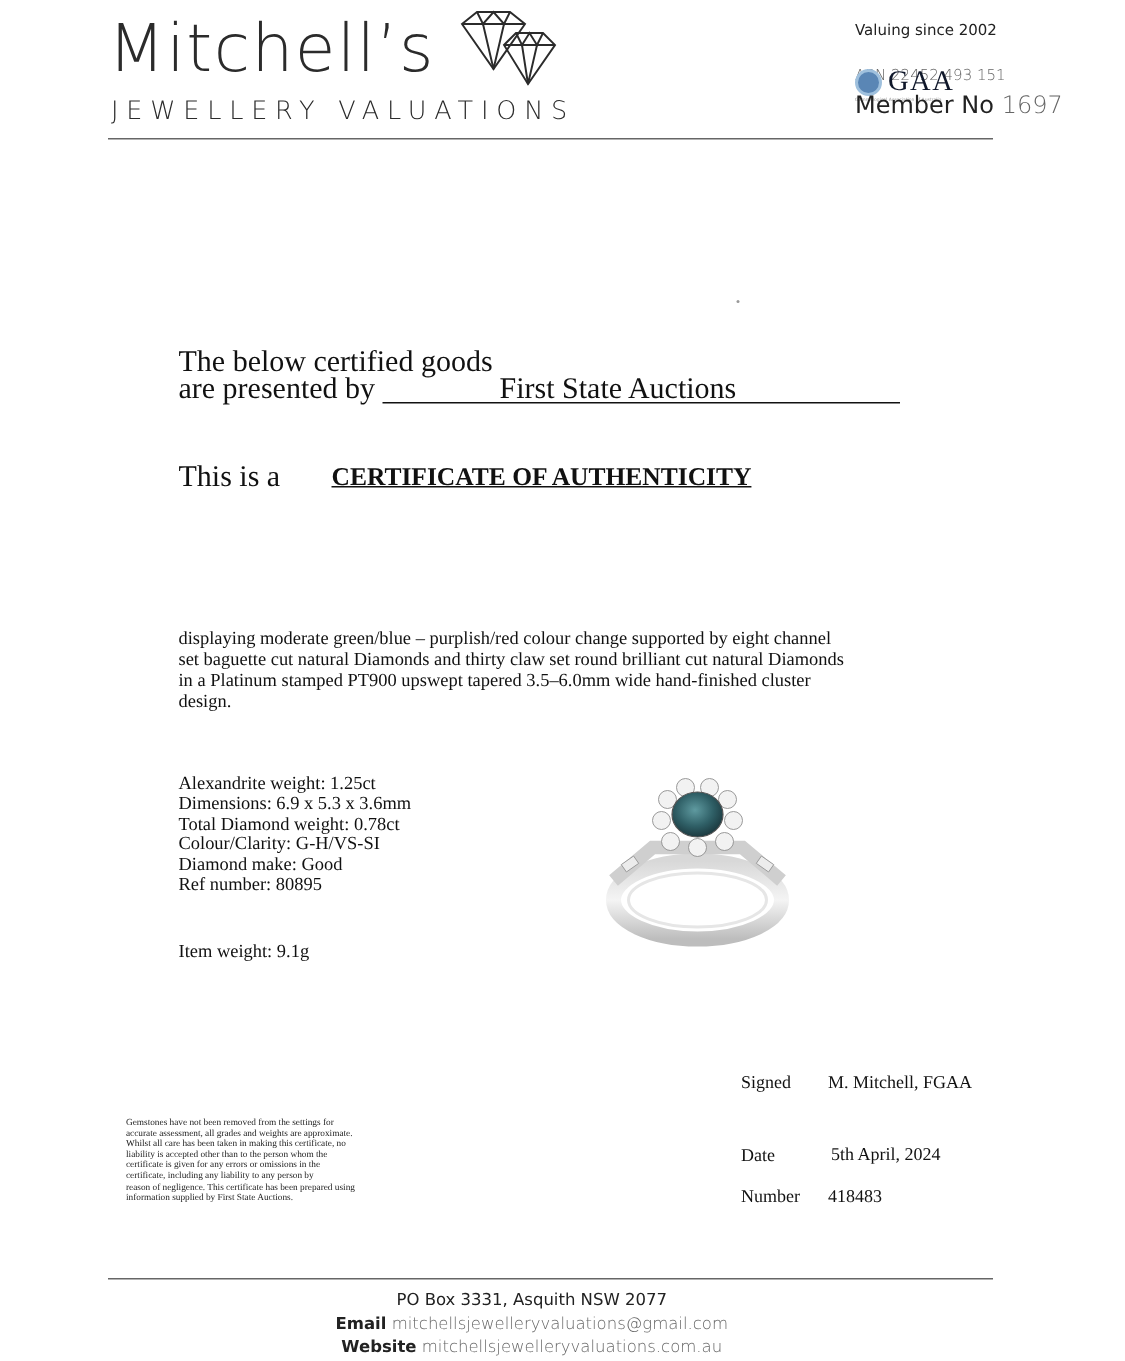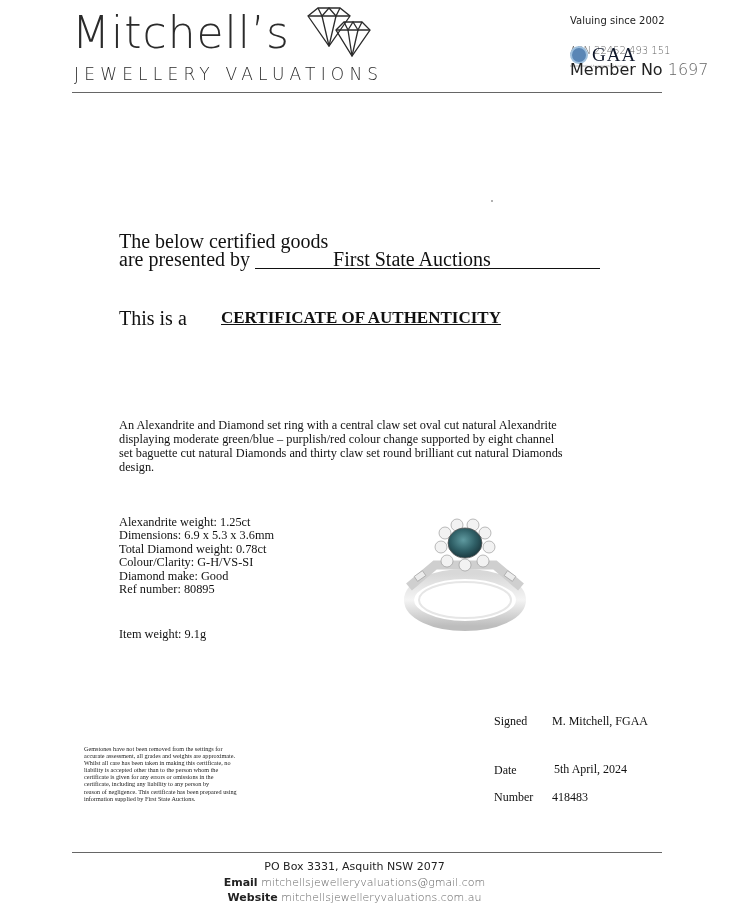--- a/index.html
+++ b/index.html
@@ -69,23 +69,23 @@
 <div class="abs t16" style="left:119px; top:232px;">The below  certified goods</div>
 <div class="abs t16" style="left:119px; top:250px; white-space:nowrap;">
   <span>are presented by</span>
   <span class="presented-line">First State Auctions</span>
 </div>
 
 <div class="abs t16" style="left:119px; top:309px;">This is a</div>
 <div class="abs cert-title" style="left:221px; top:308px;">CERTIFICATE OF AUTHENTICITY</div>
 
 <div class="abs desc">
-  <div>An Alexandrite and Diamond set ring with a central claw set oval cut natural Alexandrite</div>
   <div>displaying moderate green/blue – purplish/red colour change supported by eight channel</div>
   <div>set baguette cut natural Diamonds and thirty claw set round brilliant cut natural Diamonds</div>
+  <div>in a Platinum stamped PT900 upswept tapered 3.5–6.0mm wide hand-finished cluster</div>
   <div>design.</div>
 </div>
 
 <div class="abs spec">
   <div>Alexandrite weight: 1.25ct</div>
   <div>Dimensions: 6.9 x 5.3 x 3.6mm</div>
   <div>Total Diamond weight: 0.78ct</div>
   <div>Colour/Clarity: G-H/VS-SI</div>
   <div>Diamond make: Good</div>
   <div>Ref number: 80895</div>

